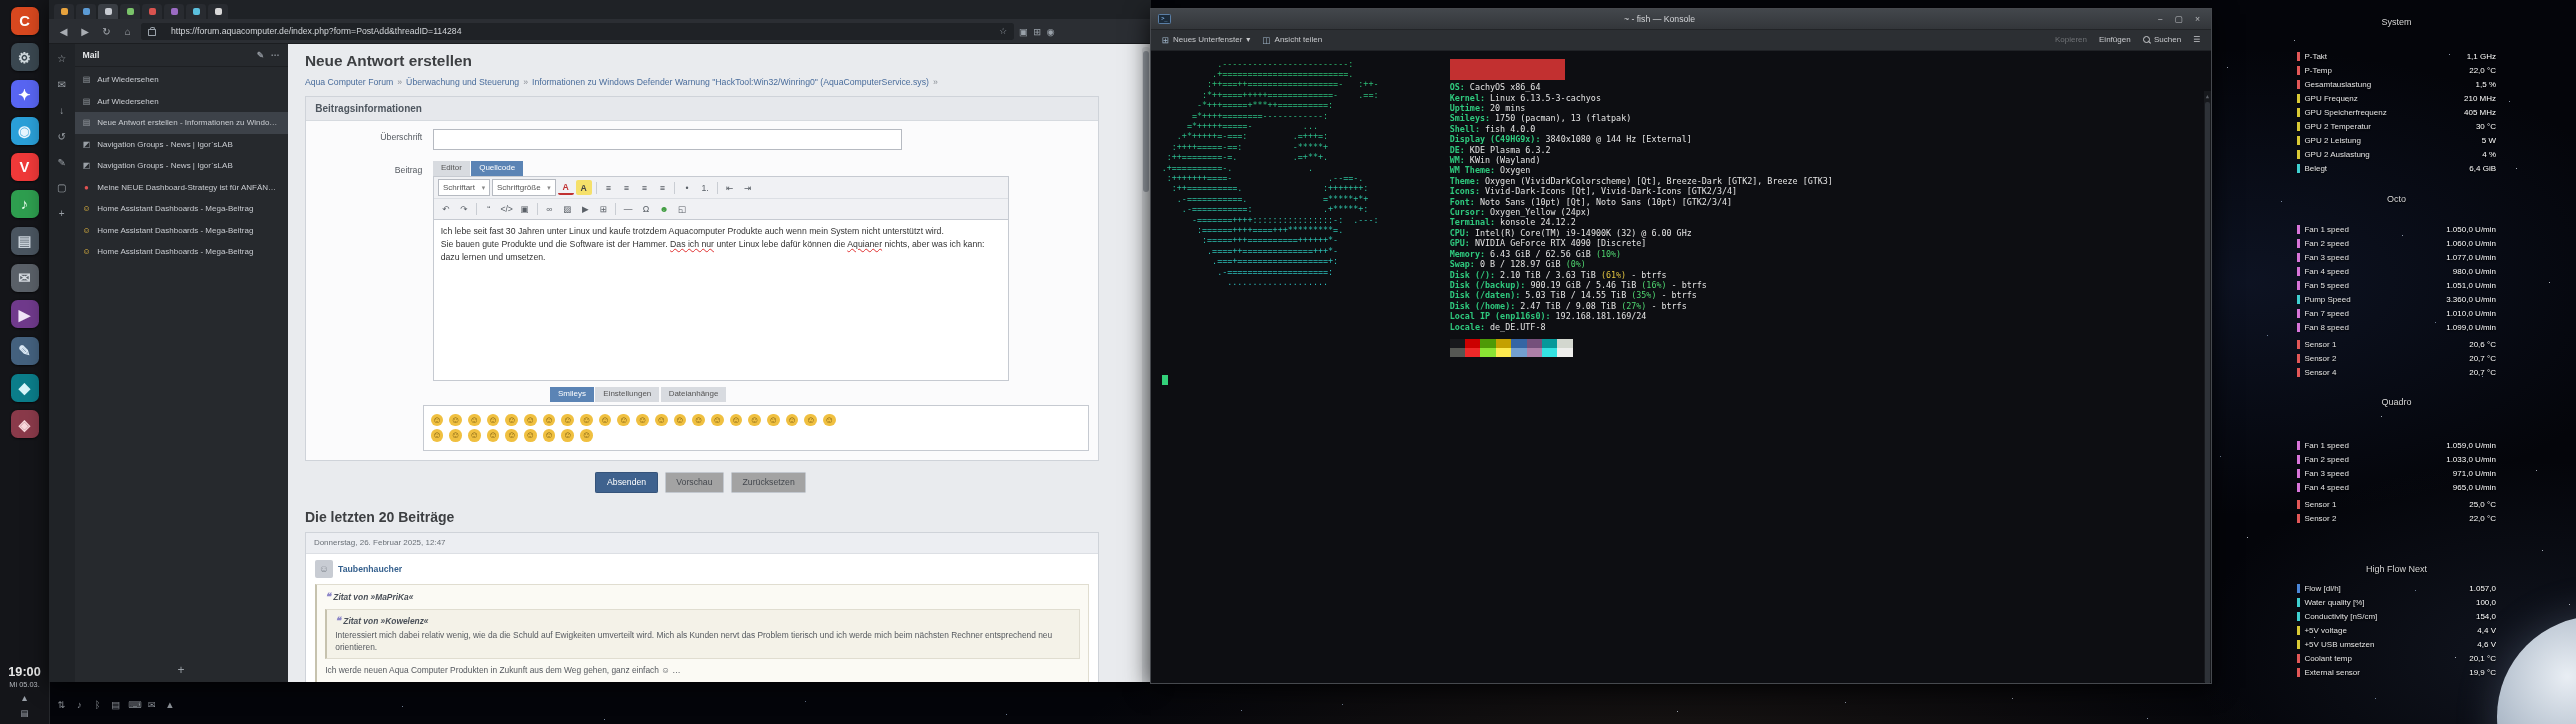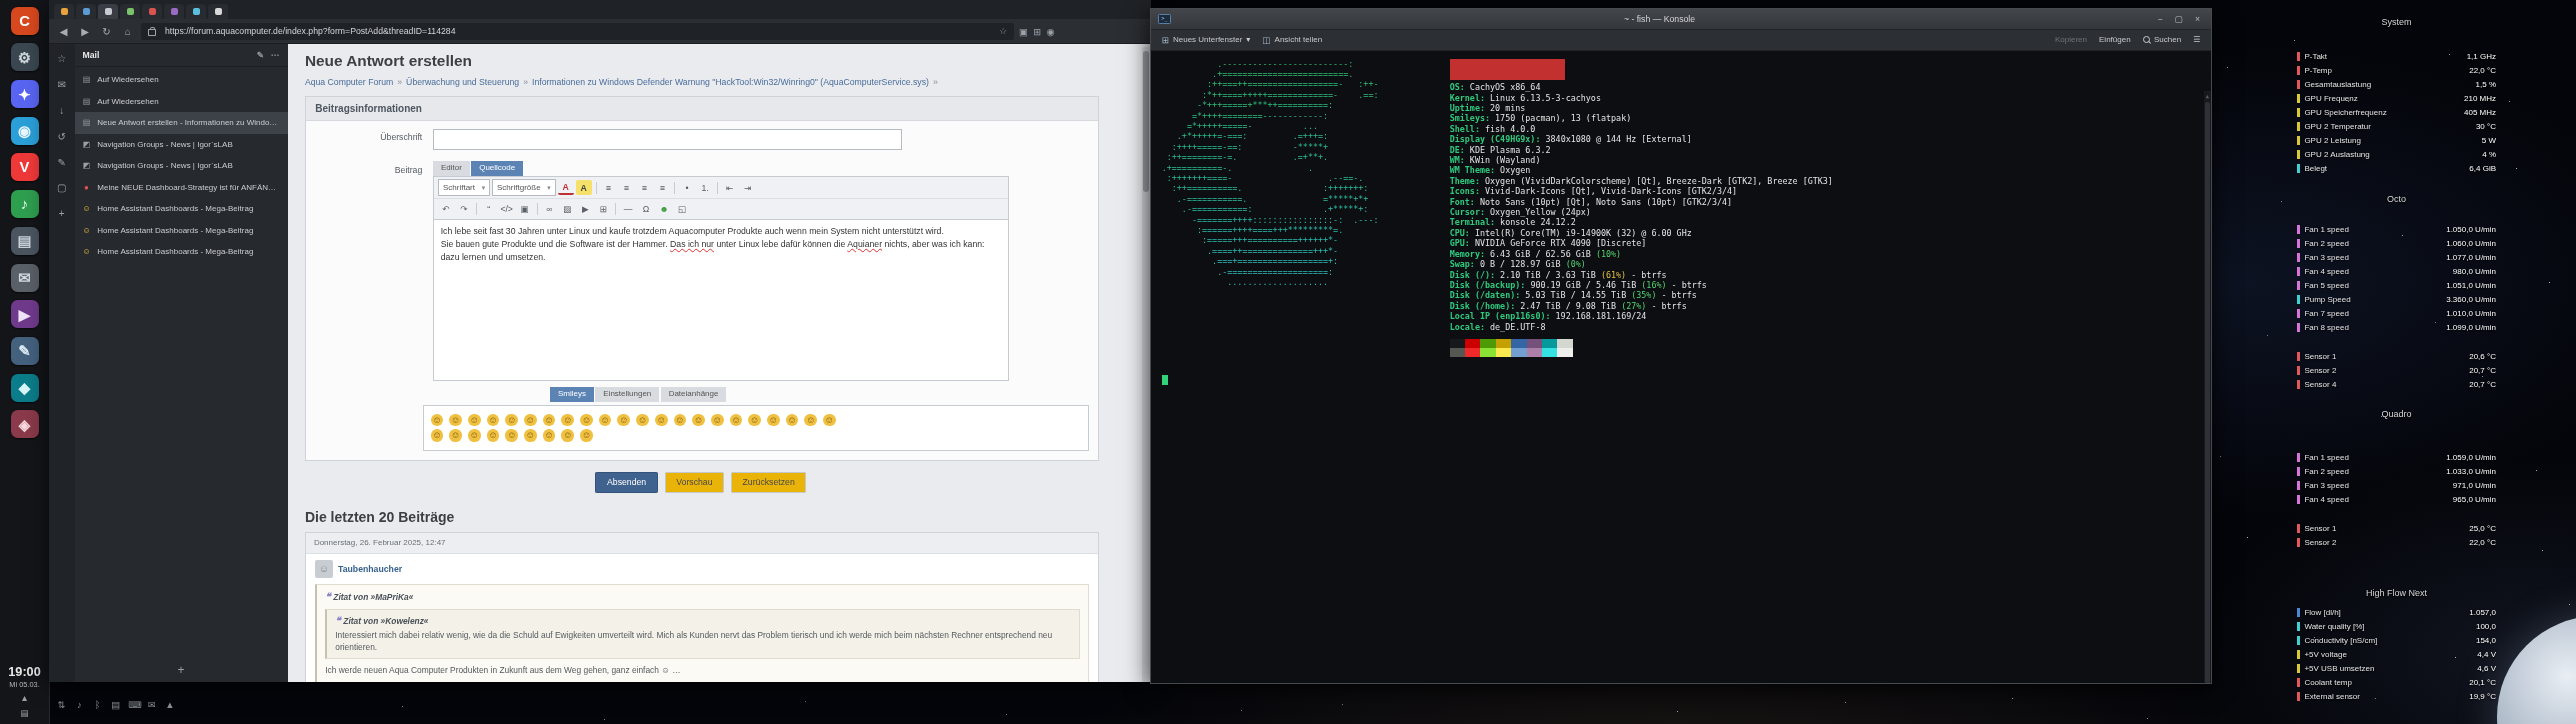--- a/index.html
+++ b/index.html
@@ -44,21 +44,21 @@
 
   
   #browser{position:absolute;left:49px;top:0;width:1102px;height:682px;background:#2b2e33;
     box-shadow:0 4px 20px rgba(0,0,0,.7);display:flex;flex-direction:column;}
   #tabbar{height:19px;background:#1f2226;display:flex;align-items:flex-end;padding-left:5.4px;gap:2px;}
   .btab{width:20px;height:14.8px;border-radius:3.4px 3.4px 0 0;background:#282b30;display:flex;align-items:center;justify-content:center;}
   .btab.active{background:#3a3e44;}
   .fav{width:7.4px;height:7.4px;border-radius:2px;}
   #addressbar{height:24px;background:#2b2e33;border-bottom:0.7px solid #1b1d20;display:flex;align-items:center;padding:0 6.7px;gap:5.4px;}
   .nav-btn{color:#a9adb3;font-size:10px;width:16px;text-align:center;}
-  #urlbox{flex:1;height:17px;background:#1f2226;border-radius:2.7px;display:flex;align-items:center;padding:0 6.7px;gap:9px;max-width:859px;text-align:center;}
+  #urlbox{flex:1;height:17px;background:#1f2226;border-radius:2.7px;display:flex;align-items:center;padding:0 6.7px;gap:15px;max-width:859px;text-align:center;}
   .lock{width:6px;height:4.7px;border:0.7px solid #9aa2aa;border-radius:0.7px;position:relative;margin-top:2.7px;}
   .lock:before{content:'';position:absolute;top:-3.4px;left:0.7px;width:3.4px;height:2.7px;border:0.7px solid #9aa2aa;border-bottom:none;border-radius:2px 2px 0 0;}
   #url-text{color:#d2d5d9;font-size:8.7px;white-space:nowrap;overflow:hidden;}
   #urlbox .star{margin-left:auto;color:#9aa2aa;font-size:8.7px;}
   .bar-ic{color:#9aa2aa;font-size:9.4px;}
   #browser-body{flex:1;display:flex;min-height:0;}
   #panel-strip{width:25.5px;background:#202327;display:flex;flex-direction:column;align-items:center;gap:14.8px;padding-top:9.4px;}
   .panel-ic{color:#9aa0a6;font-size:10px;}
   #mail-sidebar{width:213px;background:#26292d;display:flex;flex-direction:column;}
   #sb-header{height:21.5px;display:flex;align-items:center;padding:0 8px;color:#e6e8ea;font-size:8.7px;font-weight:bold;border-bottom:0.7px solid #1d1f22;}
@@ -95,21 +95,21 @@
   .tb-btn.tb-hl{background:#f5e06a;color:#444;font-weight:bold;}
   .tb-btn.tb-green{color:#3a9a3a;}
   .tb-sep{width:0.7px;height:12px;background:#c9cdd3;margin:0 2px;}
   #textarea{height:149px;background:#fff;border-top:0.7px solid #c6cad1;padding:5.4px 6.7px;font-size:8.7px;color:#333;line-height:12.7px;overflow:hidden;}
   .spell-err{text-decoration:underline wavy #e03030 0.7px;}
   #lower-tabs{display:flex;gap:1.3px;padding:6.7px 9.4px 0 117px;}
   #smiley-box{margin:0 9.4px 9.4px 117px;background:#fff;border:0.7px solid #c6cad1;padding:5.4px 6.7px;}
   .smiley-row{display:flex;gap:6px;margin:2.7px 0;}
   .smiley{width:12.7px;height:12.7px;border-radius:50%;background:#f0c040;color:#7a5b10;font-size:9.4px;line-height:12.7px;text-align:center;}
   #btn-row{display:flex;justify-content:center;gap:6.7px;margin-top:10.7px;width:792px;}
-  .btn{height:19px;line-height:19px;padding:0 10.7px;font-size:8.7px;border-radius:1.3px;background:#eab308;border:0.7px solid #c3c8cf;color:#44484e;}
+  .btn{height:19px;line-height:19px;padding:0 10.7px;font-size:8.7px;border-radius:1.3px;background:#a3a3a3;border:0.7px solid #c3c8cf;color:#44484e;}
   .btn.primary{background:#3f628e;border-color:#35537a;color:#fff;}
   #posts-heading{margin-top:16px;font-size:14px;font-weight:600;color:#3d3f42;}
   #post-card{margin-top:6.7px;background:#fff;border:0.7px solid #cfd3d9;width:792px;}
   #post-header{height:20px;background:#eceef2;display:flex;align-items:center;padding:0 8px;font-size:8px;color:#6a7077;border-bottom:0.7px solid #dcdfe4;}
   #post-body{padding:6.7px 9.4px;}
   #author-row{display:flex;align-items:center;gap:5.4px;}
   #avatar{width:17.4px;height:17.4px;background:#c8ccd3;border-radius:2px;color:#8a8f97;font-size:10px;text-align:center;line-height:17.4px;}
   #author-name{font-size:8.7px;font-weight:bold;color:#36618e;}
   .quote{margin-top:6.7px;background:#fbfaf4;border:0.7px solid #e0ddd0;border-left:2px solid #c6c2ae;padding:5.4px 8px;}
   .quote .quote{background:#f4f2e8;}
@@ -160,21 +160,21 @@
   .sensor-title{text-align:center;font-size:9px;color:#d6d6d6;height:13.4px;}
   .sensor-sec:nth-of-type(1) .sensor-title{margin-top:0;}
   .sensor-sec:nth-of-type(1) .sensor-rows{margin-top:19px;}
   .sensor-sec:nth-of-type(2) .sensor-title{margin-top:19px;}
   .sensor-sec:nth-of-type(2) .sensor-rows{margin-top:14.8px;}
   .sensor-sec:nth-of-type(3) .sensor-title{margin-top:17.4px;}
   .sensor-sec:nth-of-type(3) .sensor-rows{margin-top:28px;}
   .sensor-sec:nth-of-type(4) .sensor-title{margin-top:39px;}
   .sensor-sec:nth-of-type(4) .sensor-rows{margin-top:4px;}
   .s-row{display:flex;align-items:center;height:14px;}
-  .s-row.gap{margin-top:15px;text-align:right;}
+  .s-row.gap{margin-top:3px;text-align:right;}
   .s-bar{width:2.7px;height:8.7px;margin-right:4.7px;flex:none;}
   .s-label{font-size:8px;color:#e4e4e4;}
   .s-value{margin-left:auto;font-size:8px;color:#ffffff;}
 </style>
 </head>
 <body>
 
 <div id="wallpaper">
   <div id="stars"></div>
   <div id="planet"></div>

